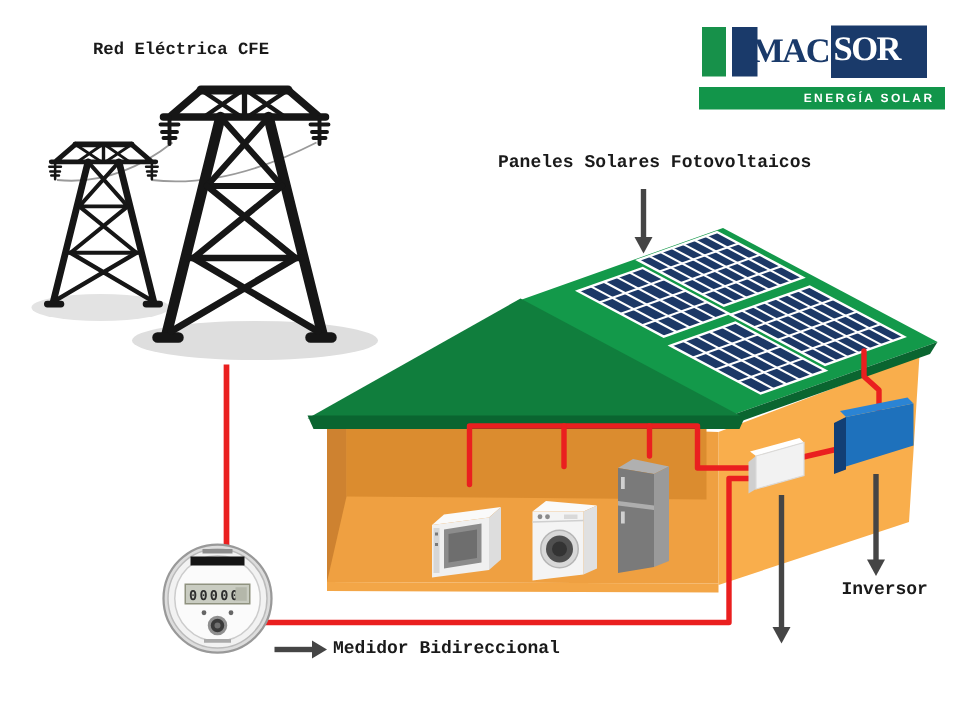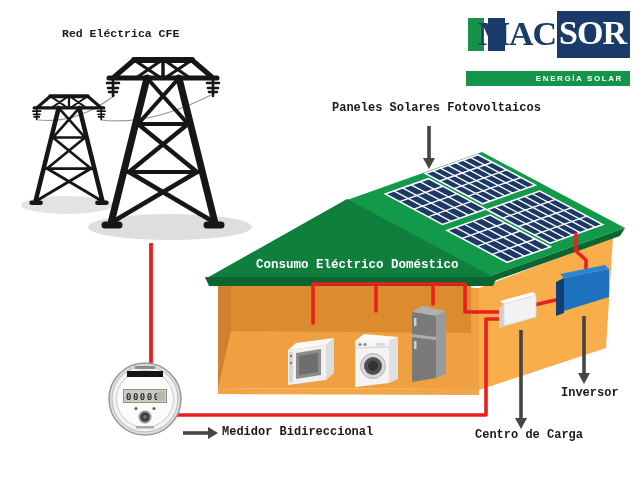--- a/index.html
+++ b/index.html
@@ -6,25 +6,25 @@
   #stage{position:relative;width:640px;height:480px;background:#ffffff;overflow:hidden;
          font-family:"Liberation Sans", sans-serif;}
   #stage svg{position:absolute;left:0;top:0;}
   .lbl{position:absolute;font-weight:bold;color:#1a1a1a;font-size:12px;white-space:nowrap;font-family:Liberation Mono, monospace;}
   .lbl-white{color:#ffffff;}
   
   .logo{position:absolute;left:466px;top:11px;width:164px;}
   .logo-top{position:relative;height:42px;}
   .logo-sq-green{position:absolute;left:2px;top:7px;width:16px;height:33px;background:#17914a;}
   .logo-sq-navy{position:absolute;left:22px;top:7px;width:17px;height:33px;background:#1a3a6a;}
-  .logo-word{position:absolute;right:0;top:5px;height:36px;display:flex;align-items:center;
-             font-family:"Liberation Serif", serif;font-weight:bold;font-size:34px;letter-spacing:-1px;}
+  .logo-word{position:absolute;right:12px;top:5px;height:36px;display:flex;align-items:center;
+             font-family:"Liberation Serif", serif;font-weight:bold;font-size:23px;letter-spacing:-1px;}
   .logo-word .mac{color:#1a3a6a;}
-  .logo-word .sor{color:#ffffff;background:#1a3a6a;padding:3px 4px 6px 2px;margin-left:1px;}
-  .logo-bar{margin-top:18px;height:15px;background:#12954a;color:#fff;font-weight:bold;
+  .logo-word .sor{color:#ffffff;background:#1a3a6a;padding:3px 18px 6px 2px;margin-left:1px;}
+  .logo-bar{margin-top:5px;height:15px;background:#12954a;color:#fff;font-weight:bold;
             font-size:8px;letter-spacing:1.6px;text-align:right;line-height:16px;padding-right:7px;
             box-sizing:border-box;}
 </style>
 </head>
 <body>
 
 <div id="stage">
 
 <svg width="640" height="480" viewBox="0 0 640 480">
   <defs>
@@ -198,23 +198,21 @@
     <circle cx="136" cy="408.5" r="1.6" fill="#666666"></circle>
     <circle cx="154" cy="408.5" r="1.6" fill="#666666"></circle>
     <circle cx="145" cy="417" r="5.5" fill="#3a3a3a" stroke="#909090" stroke-width="2"></circle>
     <circle cx="145" cy="417" r="2" fill="#6f6f6f"></circle>
     <rect x="136" y="426" width="18" height="2.5" fill="#aaaaaa"></rect>
   </g>
 </svg>
 
 <div class="lbl" style="left:62px;top:27px;font-size:11.5px;">Red Eléctrica CFE</div>
 <div class="lbl" style="left:332px;top:101px;">Paneles Solares Fotovoltaicos</div>
-<div class="lbl lbl-white" style="left:256px;top:258px;font-size:12.5px;">Consumo Eléctrico Doméstico</div>
 <div class="lbl" style="left:561px;top:386px;text-align:center;">Inversor</div>
-<div class="lbl" style="left:475px;top:428px;">Centro de Carga</div>
 <div class="lbl" style="left:222px;top:425px;">Medidor Bidireccional</div>
 
 <div class="logo">
   <div class="logo-top">
     <div class="logo-sq-green"></div>
     <div class="logo-sq-navy"></div>
     <div class="logo-word">
       <span class="mac">MAC</span>
           <span class="sor">SOR</span>
     </div>

